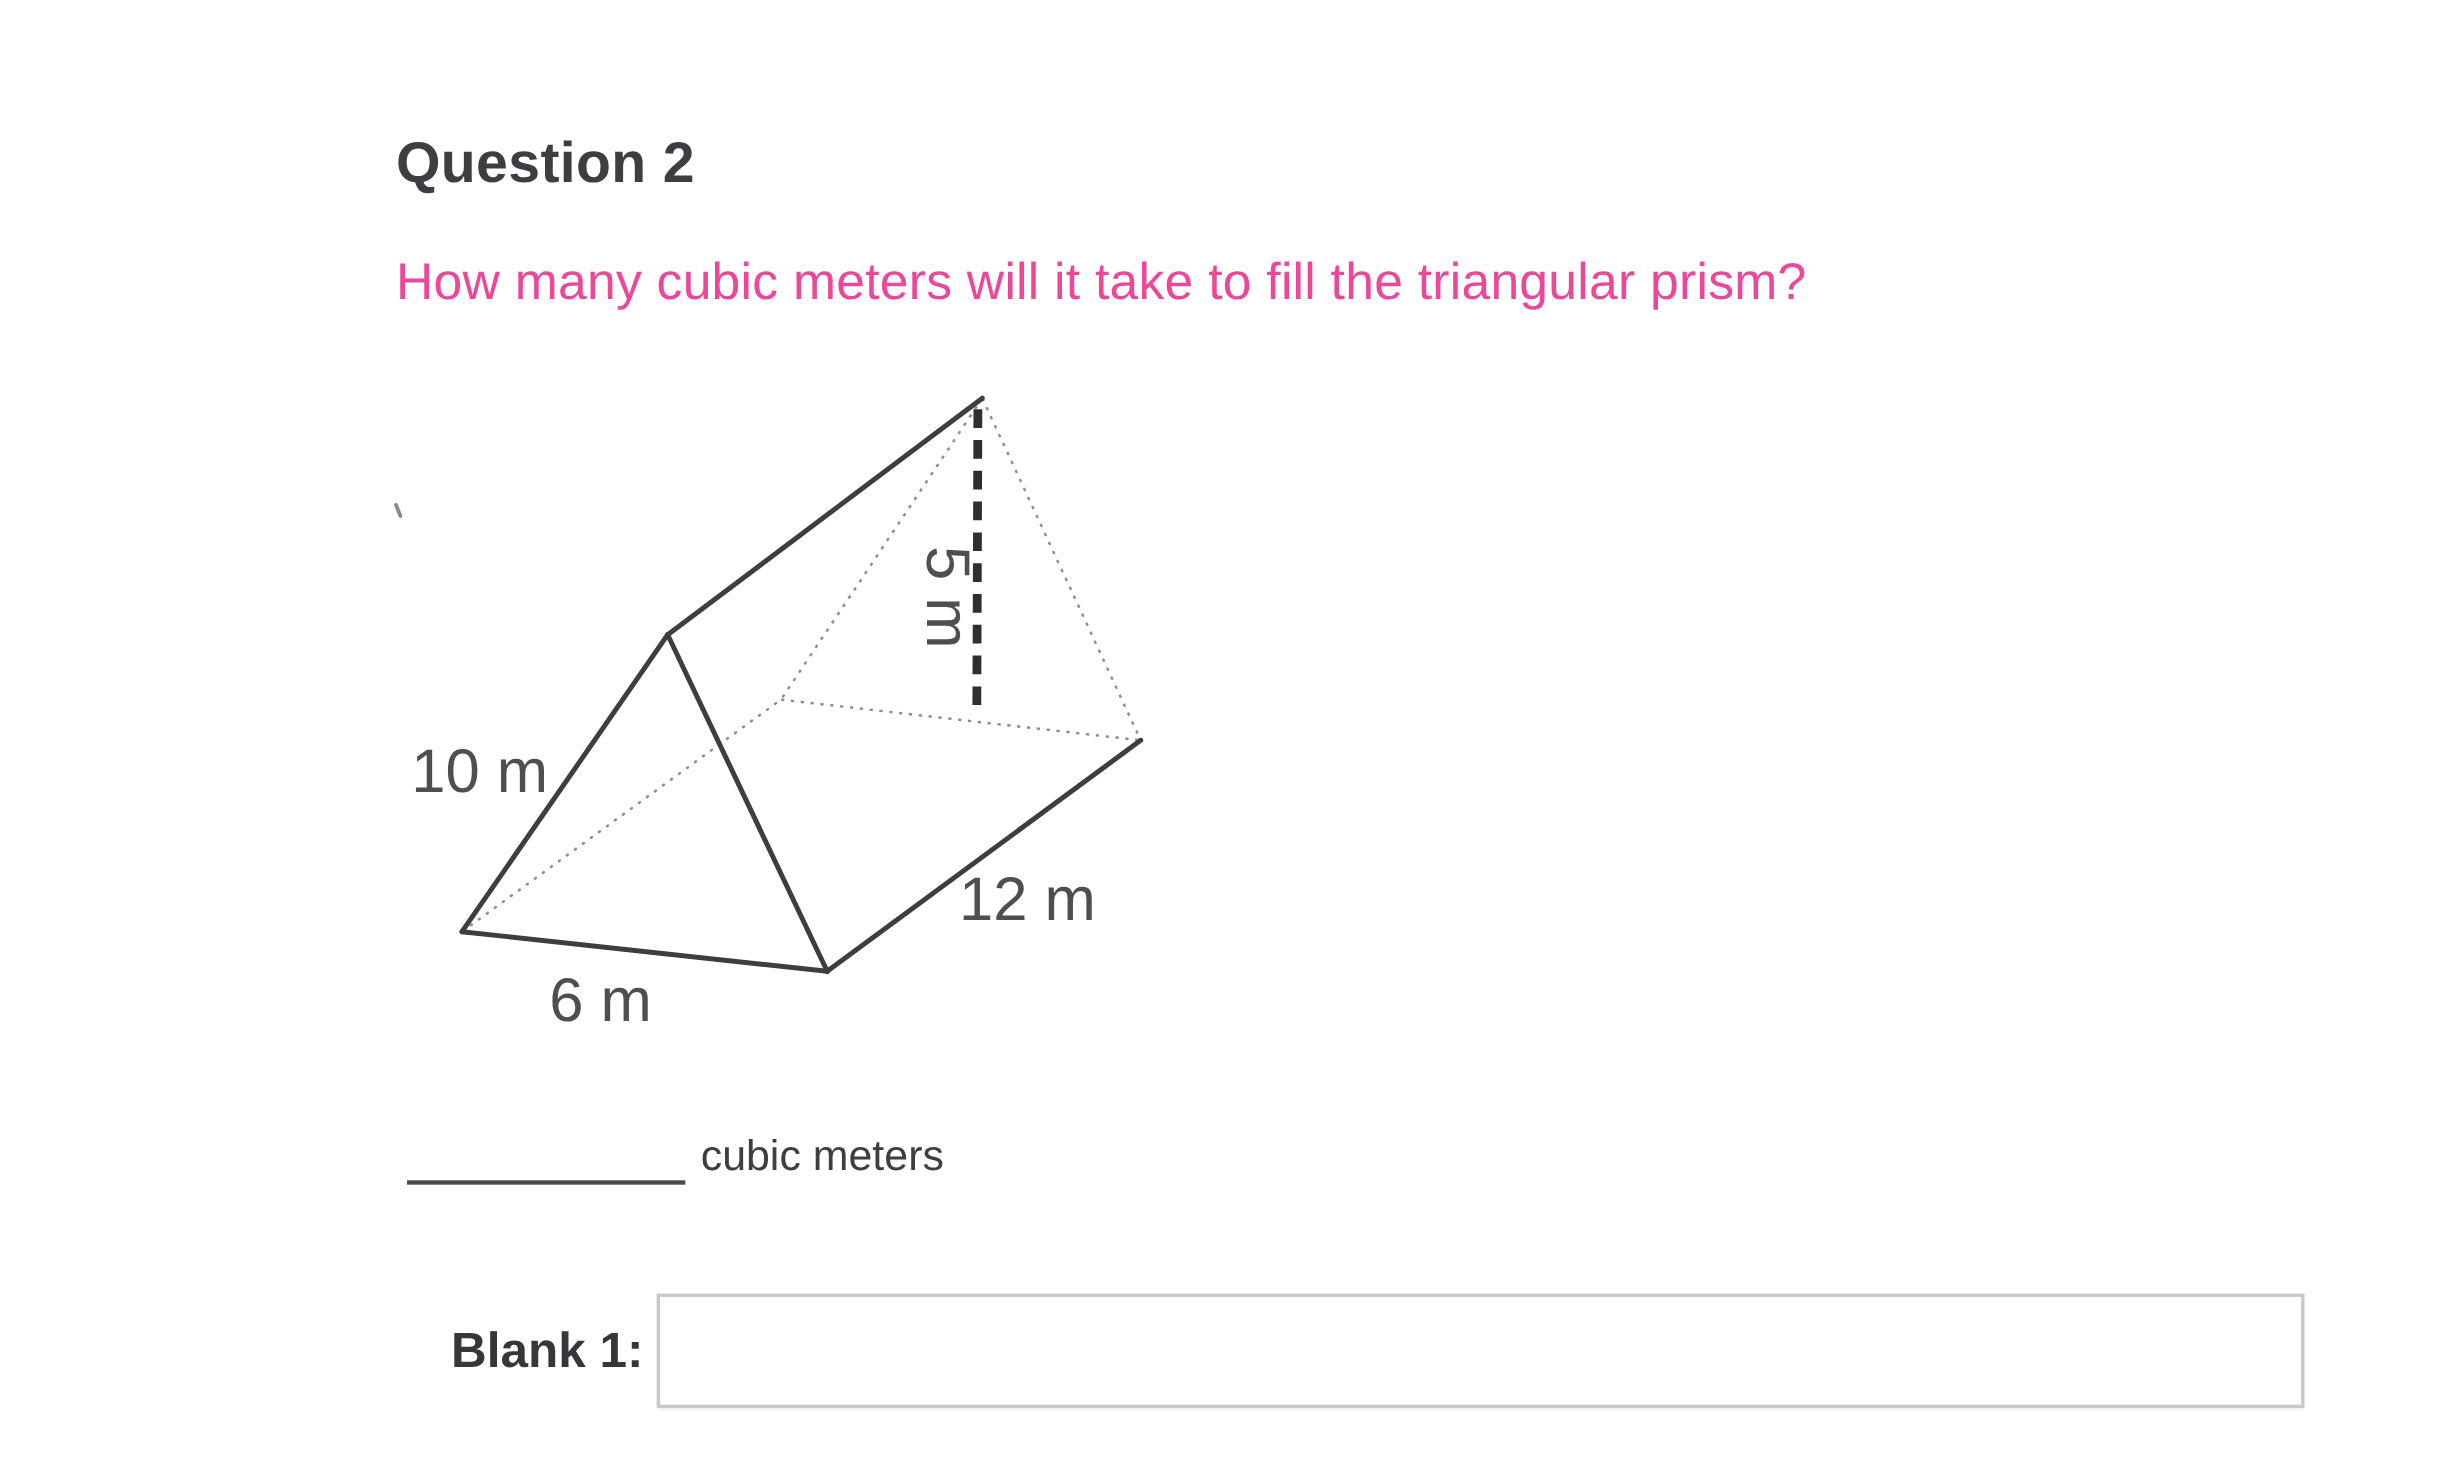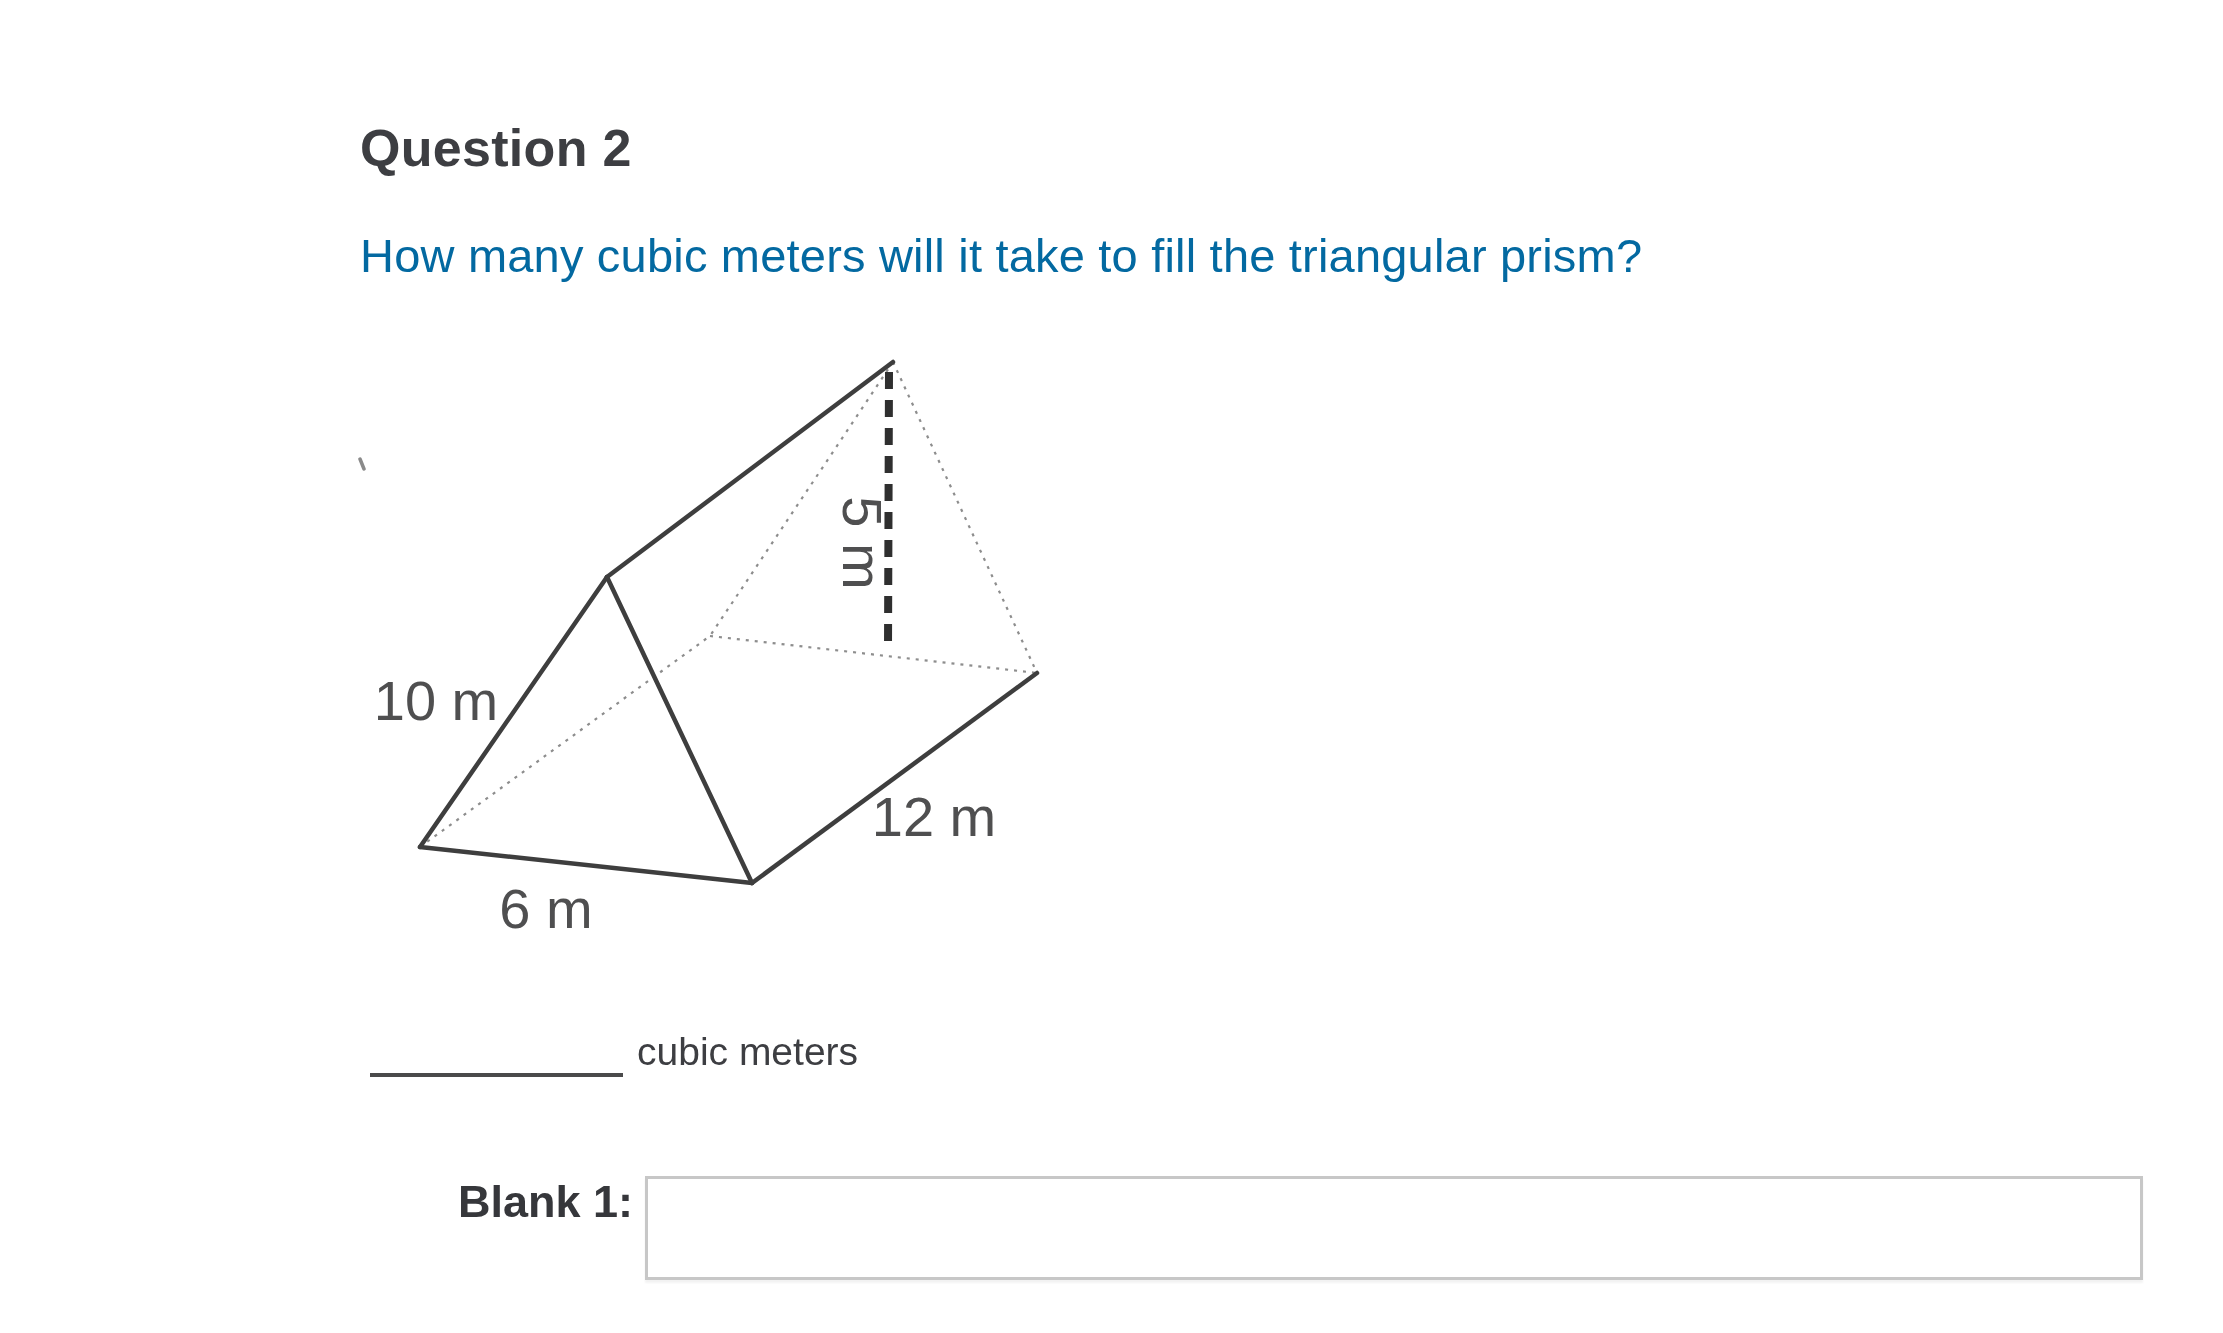--- a/index.html
+++ b/index.html
@@ -24,21 +24,21 @@
     color: #3d3e42;
   }
   .q-prompt {
     position: absolute;
     left: 360px;
     top: 228px;
     margin: 0;
     font-size: 47px;
     font-weight: 400;
     letter-spacing: 0.2px;
-    color: #0369a1;
+    color: #ec4899;
     white-space: nowrap;
     text-align: center;
   }
   .figure-wrap {
     position: absolute;
     left: 330px;
     top: 335px;
     width: 740px;
     height: 630px;
   }
@@ -66,22 +66,21 @@
     line-height: 59px;
     color: #3d3e42;
     white-space: nowrap;
   }
   .blank-row {
     position: absolute;
     left: 410px;
     top: 1176px;
     height: 104px;
     display: flex;
-    align-items: flex-start;
-    margin-left: 48px;
+    align-items: center;
   }
   .blank-label {
     font-size: 45px;
     font-weight: 700;
     color: #36373b;
     margin-right: 12px;
     white-space: nowrap;
   }
   .blank-input {
     width: 1498px;

